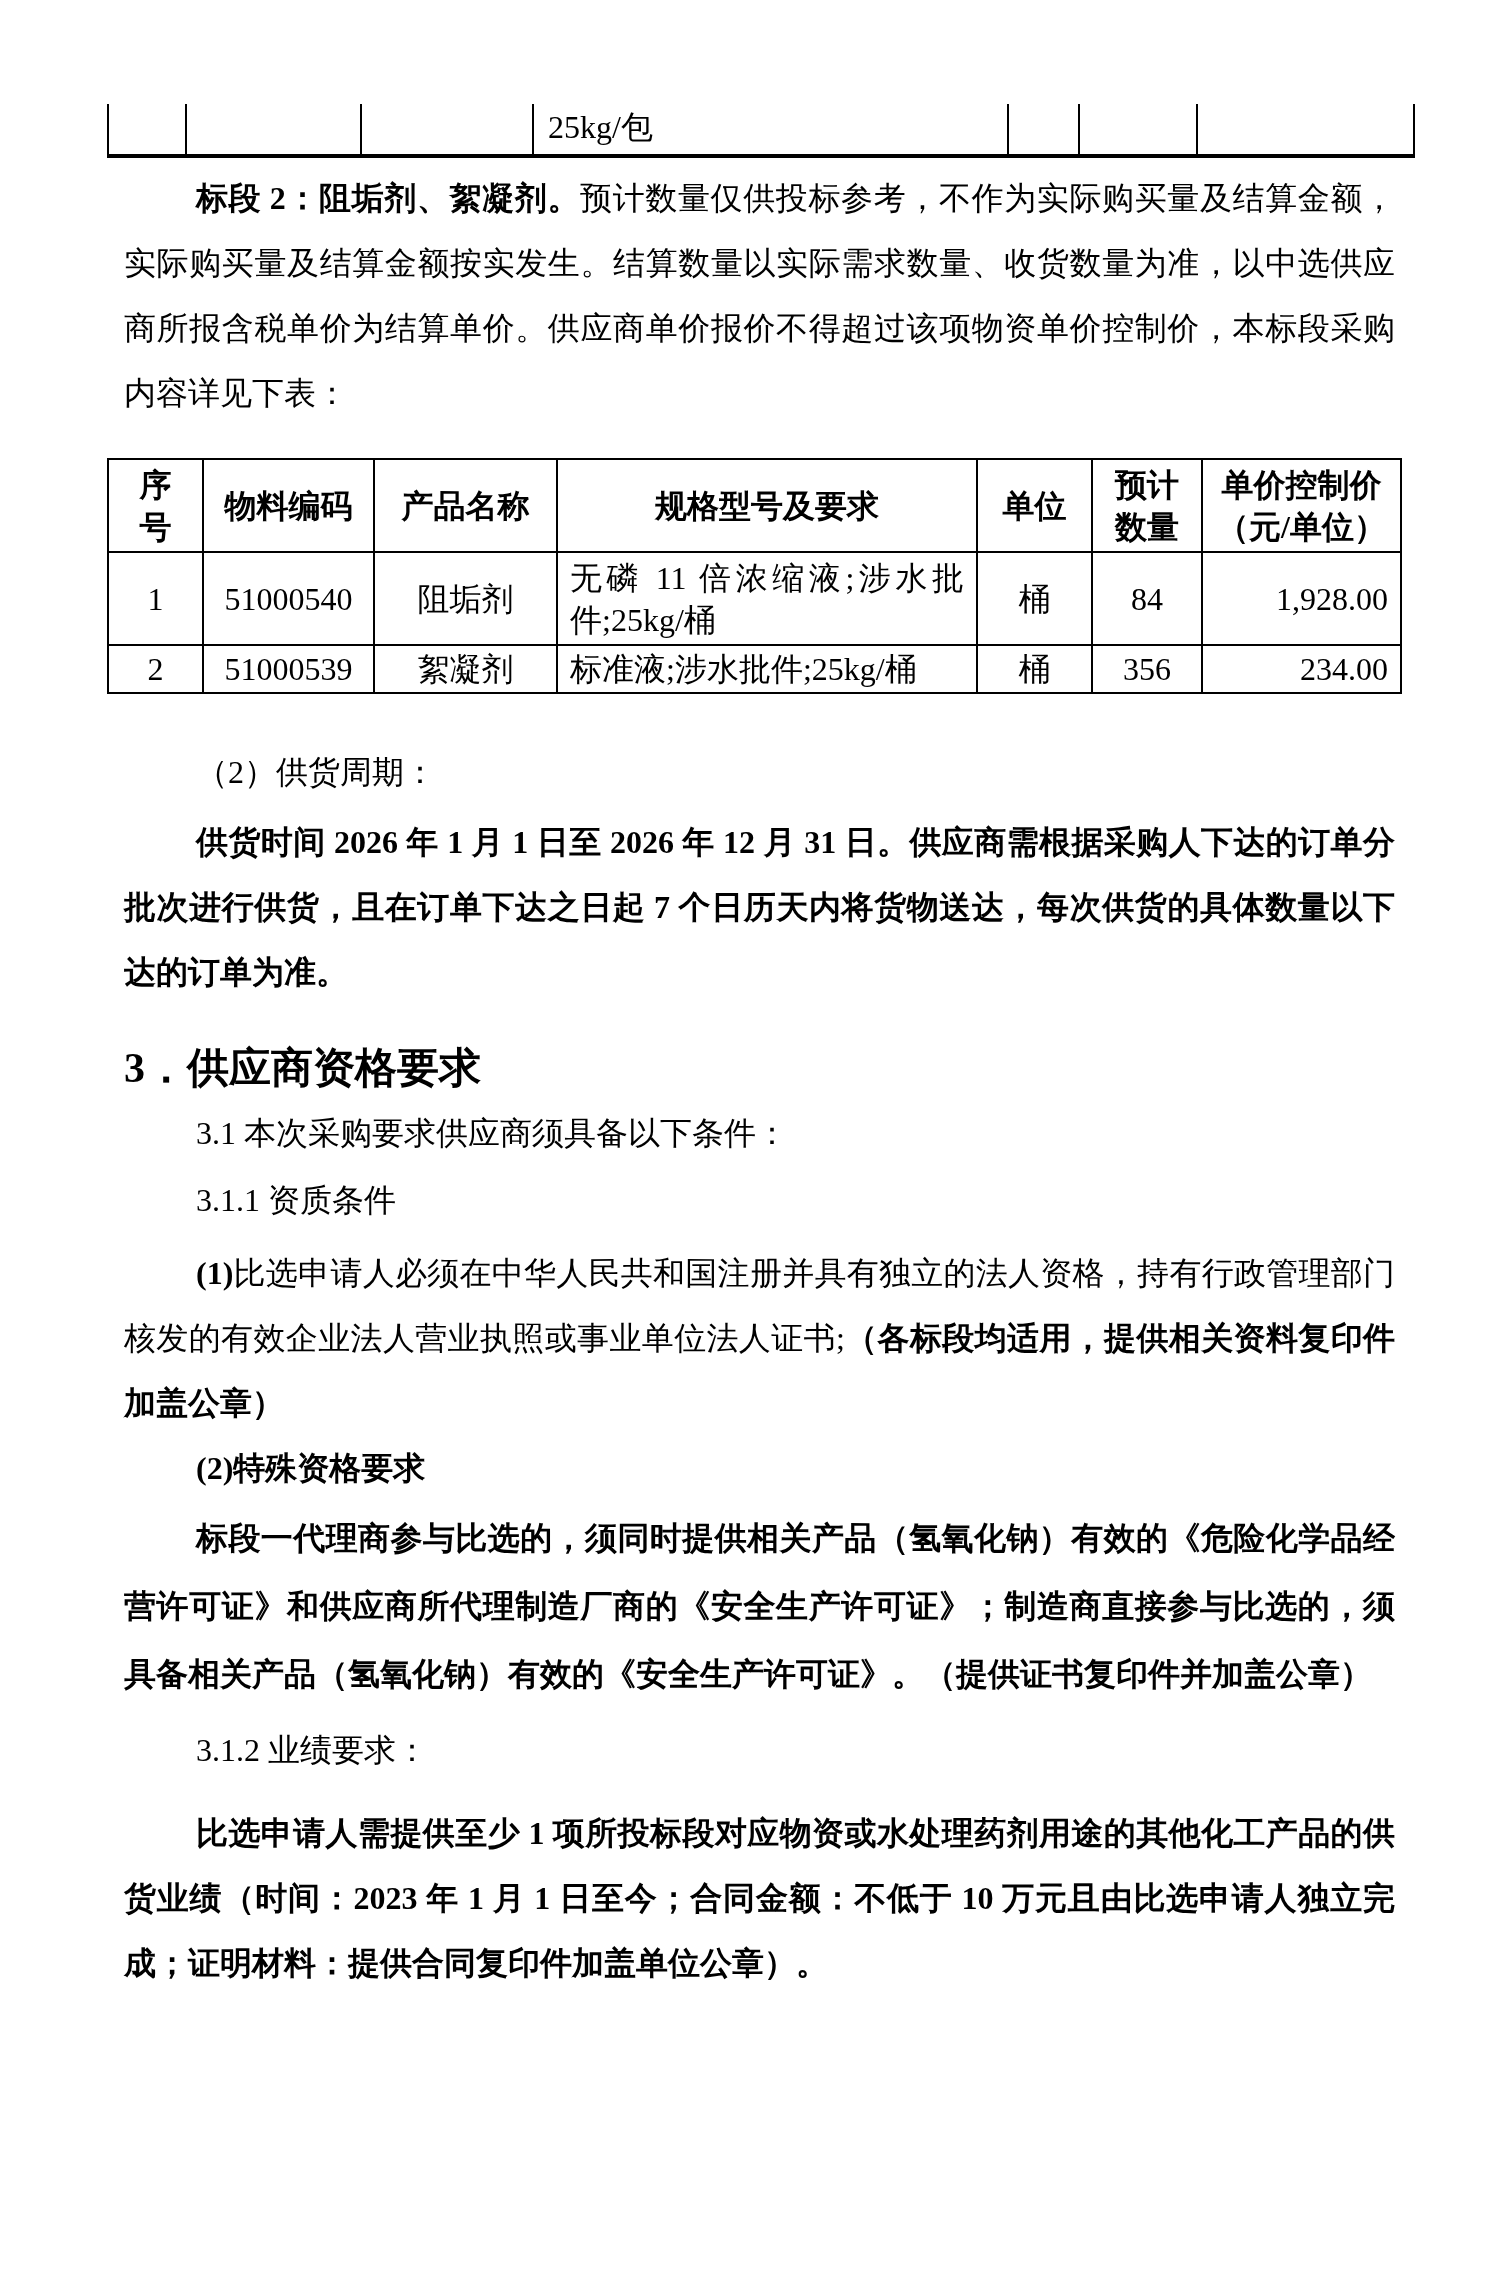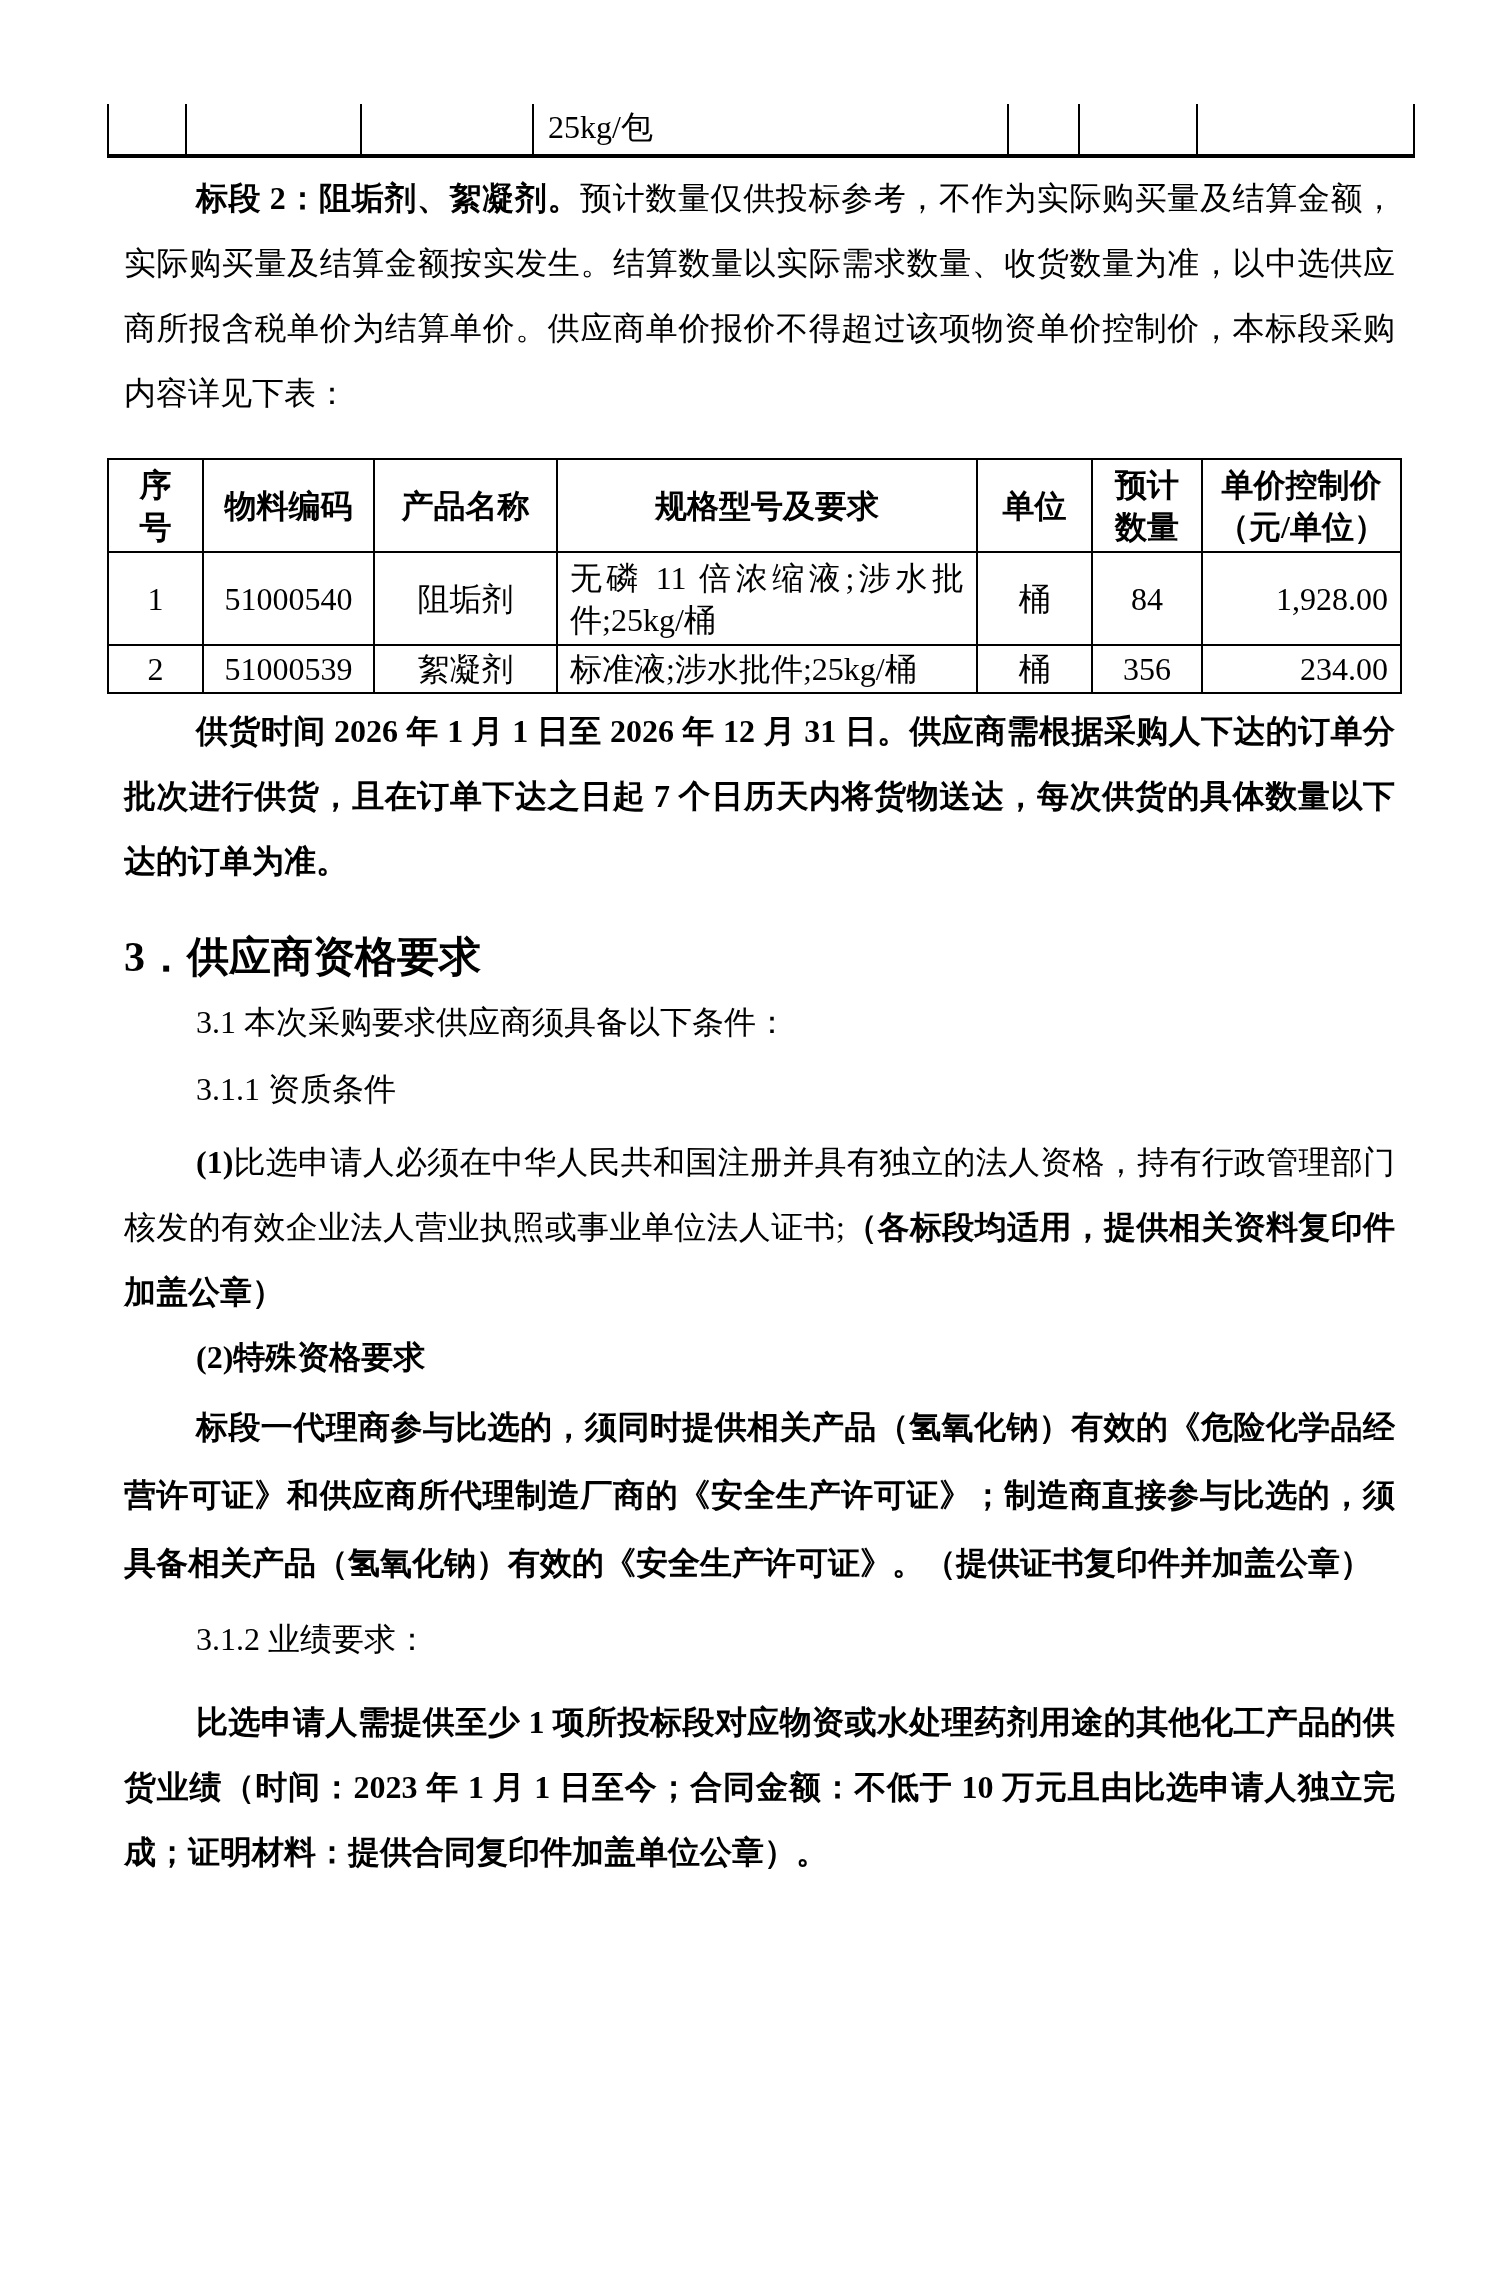--- a/index.html
+++ b/index.html
@@ -129,20 +129,21 @@
         <td>51000539</td>
         <td>絮凝剂</td>
         <td class="cell-spec">标准液;涉水批件;25kg/桶</td>
         <td>桶</td>
         <td>356</td>
         <td class="cell-price">234.00</td>
       </tr>
     </tbody>
   </table>
 
+  <p class="para indent p-period-head">（2）供货周期：</p>
   <p class="para indent p-period"><span class="b">供货时间 2026 年 1 月 1 日至 2026 年 12 月 31 日。供应商需根据采购人下达的订单分批次进行供货，且在订单下达之日起 7 个日历天内将货物送达，每次供货的具体数量以下达的订单为准。</span></p>
 
   <div class="h3-heading">3．供应商资格要求</div>
   <p class="para indent p-s31">3.1 本次采购要求供应商须具备以下条件：</p>
   <p class="para indent p-s311">3.1.1 资质条件</p>
   <p class="para indent p-c1"><span class="b">(1)</span><span>比选申请人必须在中华人民共和国注册并具有独立的法人资格，持有行政管理部门核发的有效企业法人营业执照或事业单位法人证书;</span><span class="b">（各标段均适用，提供相关资料复印件加盖公章）</span></p>
   <p class="para indent p-c2head"><span class="b">(2)</span><span class="b">特殊资格要求</span></p>
   <p class="para indent p-c2"><span class="b">标段一代理商参与比选的，须同时提供相关产品（氢氧化钠）有效的《危险化学品经营许可证》和供应商所代理制造厂商的《安全生产许可证》；制造商直接参与比选的，须具备相关产品（氢氧化钠）有效的《安全生产许可证》。（提供证书复印件并加盖公章）</span></p>
   <p class="para indent p-s312">3.1.2 业绩要求：</p>
   <p class="para indent p-perf"><span class="b">比选申请人需提供至少 1 项所投标段对应物资或水处理药剂用途的其他化工产品的供货业绩（时间：2023 年 1 月 1 日至今；合同金额：不低于 10 万元且由比选申请人独立完成；证明材料：提供合同复印件加盖单位公章）。</span></p>

